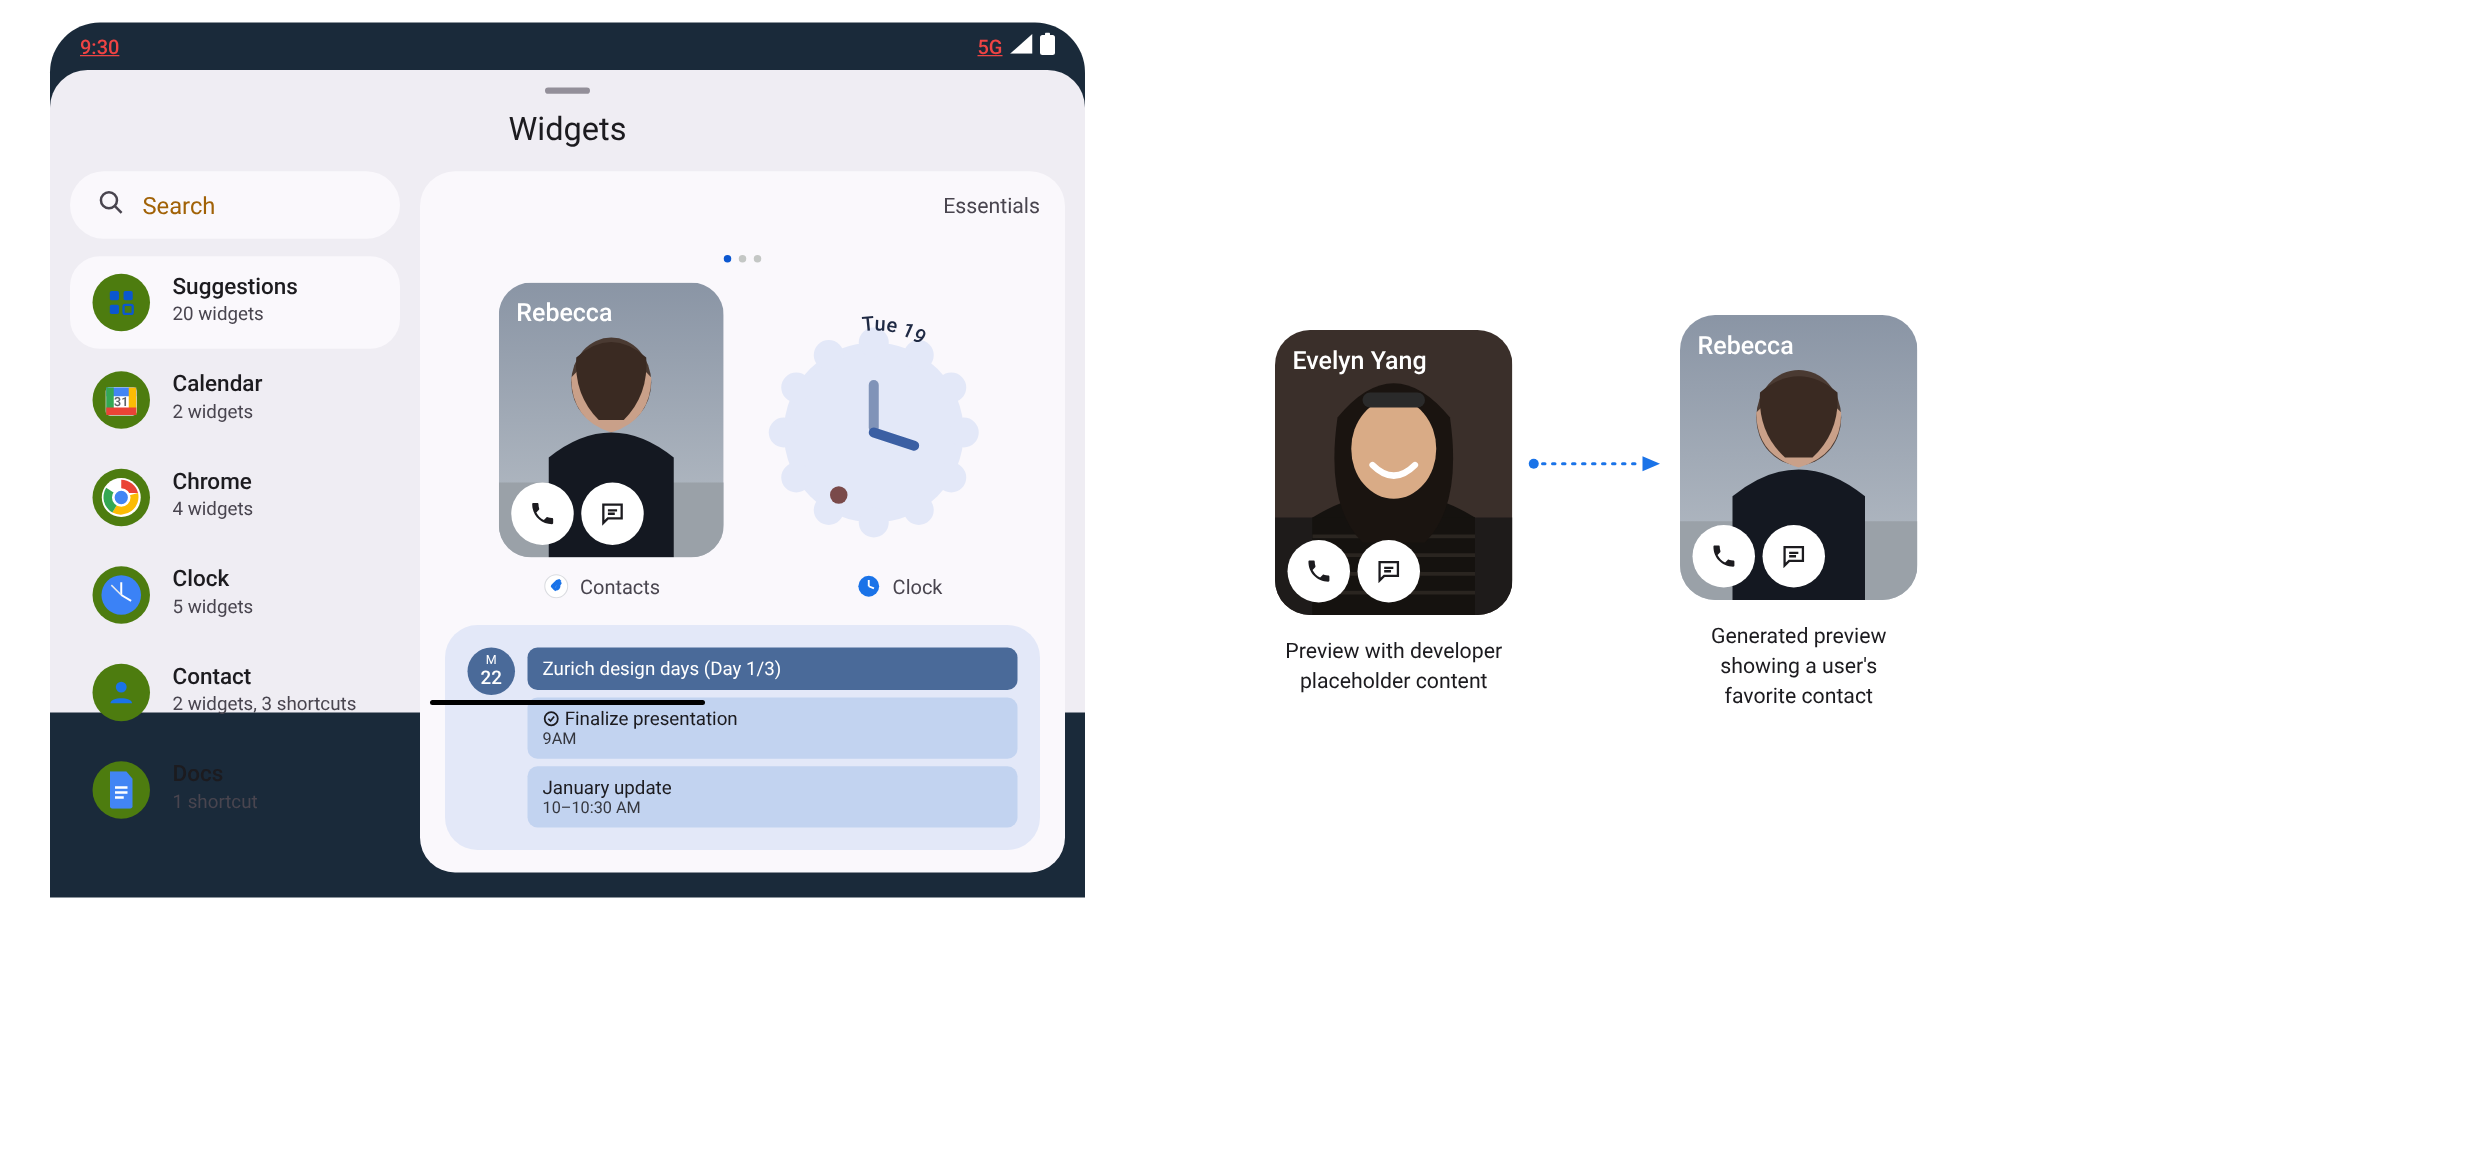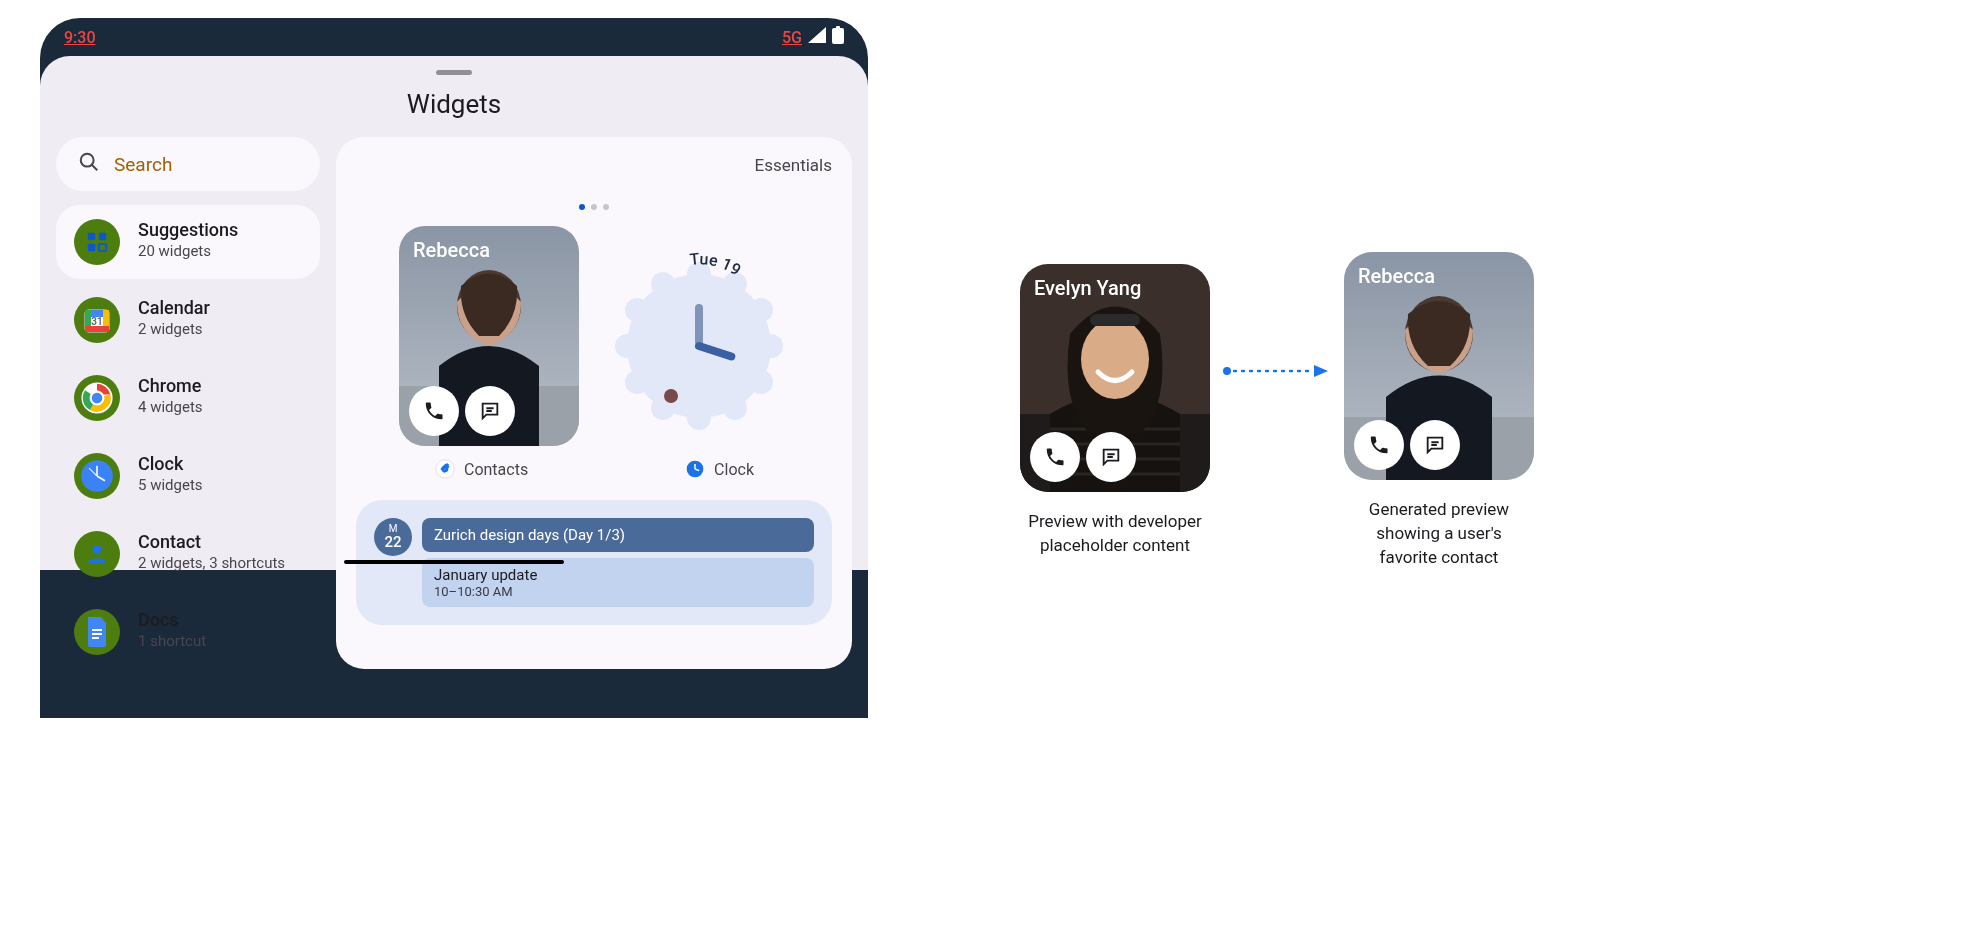--- a/index.html
+++ b/index.html
@@ -415,20 +415,30 @@
           <div class="cal-body">
             <div class="date-badge">
               <span>M</span>
               <span class="num">22</span>
             </div>
             <div class="events">
               <div class="event dark">
                 <span>Zurich design days (Day 1/3)</span>
               </div>
               <div class="event light">
+                <div>
+                  <svg width="14" height="14" viewBox="0 0 24 24" style="vertical-align:-2px" fill="none" stroke="#1C1B1F" stroke-width="2.4">
+                      <circle cx="12" cy="12" r="9"></circle>
+                      <path d="M8 12l3 3 5-6"></path>
+                    </svg>
+                  <span>Finalize presentation</span>
+                </div>
+                <div class="time">9AM</div>
+              </div>
+              <div class="event light">
                 <div>January update</div>
                 <div class="time">10–10:30 AM</div>
               </div>
             </div>
           </div>
         </div>
       </div>
     </div>
 
     <div class="nav-bar"></div>

